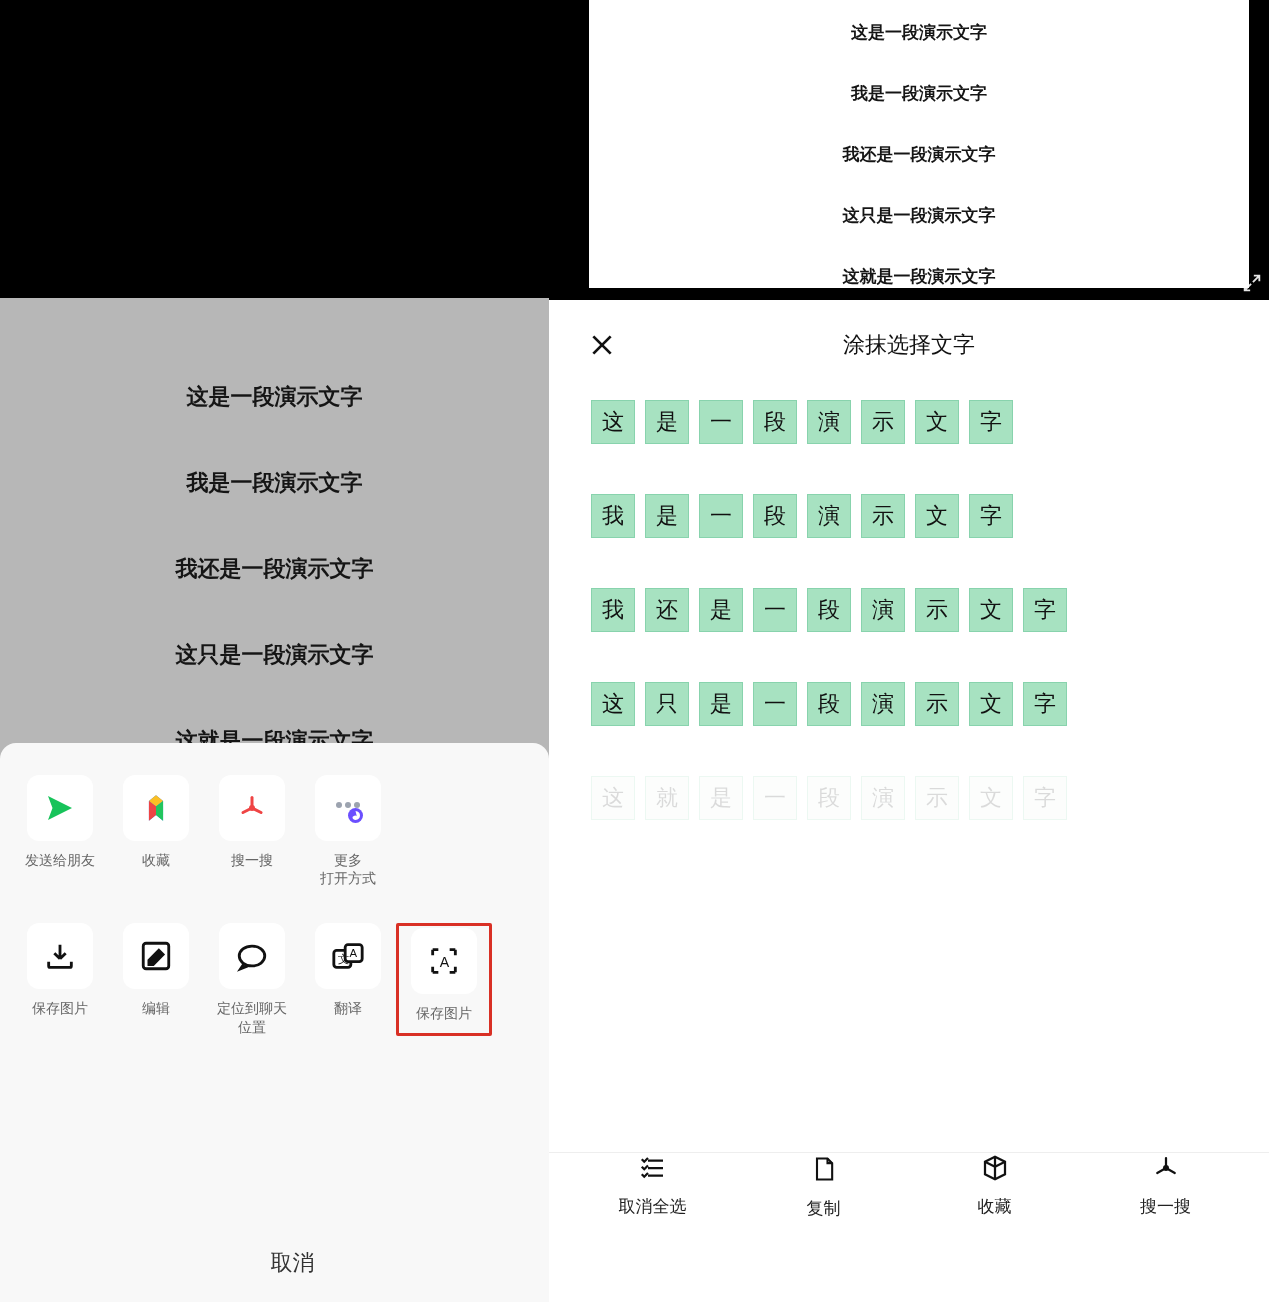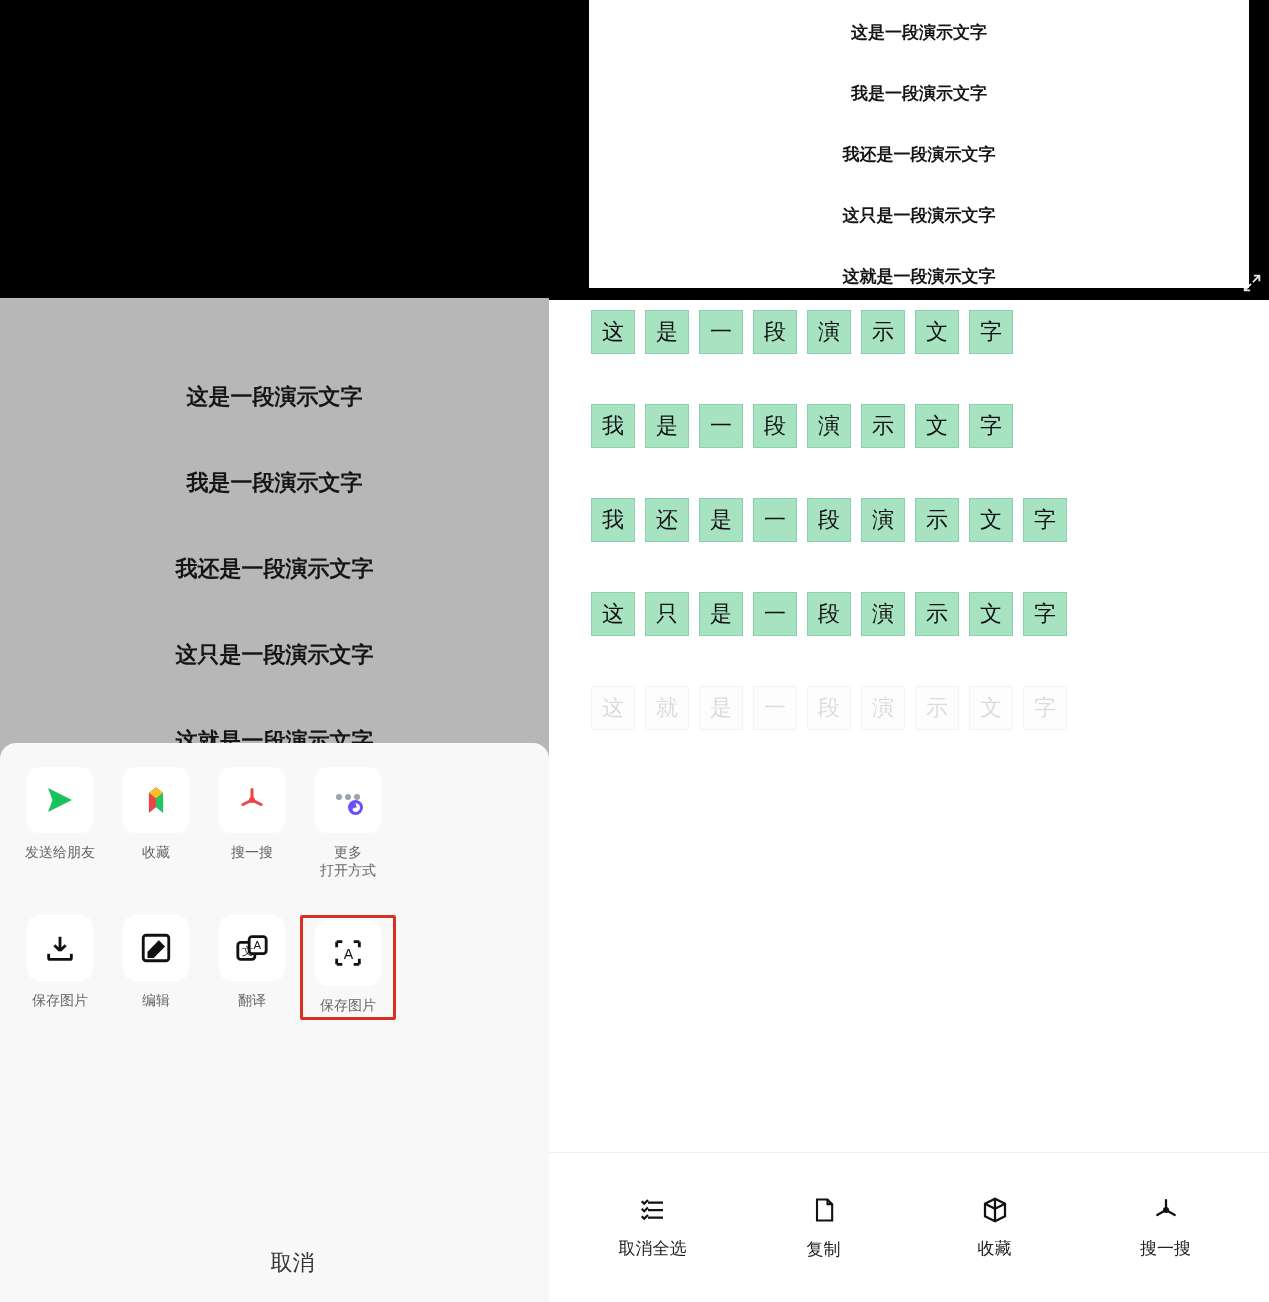--- a/index.html
+++ b/index.html
@@ -15,21 +15,21 @@
   .left { width: 549px; display: flex; flex-direction: column; background: #000; }
   .right { width: 720px; display: flex; flex-direction: column; background: #000; }
 
   .left-top { height: 298px; background: #000; }
   .left-mid { flex: 1; background: #b7b7b7; position: relative; display:flex; flex-direction:column; align-items:center; padding-top: 56px; }
   .left-mid .demo-line { color:#151515; font-size: 22px; font-weight:600; margin: 28px 0; }
   .left-sheet {
     position:absolute; left:0; right:0; top: 445px; bottom:0;
     background:#f8f8f8; border-radius:16px 16px 0 0;
     display:flex; flex-direction:column;
-    padding-top: 24px;
+    padding-top: 32px;
   }
   .sheet-grid { display:flex; padding: 0 12px; }
   .sheet-item { width: 96px; display:flex; flex-direction:column; align-items:center; }
   .sheet-btn {
     width:66px; height:66px; border-radius:12px; background:#fff;
     display:flex; align-items:center; justify-content:center;
     position:relative;
   }
   .sheet-label { font-size:14px; color:#666; margin-top:10px; text-align:center; line-height:1.3; }
   .row2 { margin-top: 36px; }
@@ -59,21 +59,21 @@
   .char-rows { flex:1; padding: 10px 42px 0 42px; overflow:hidden; }
   .char-row { display:flex; flex-wrap:wrap; gap:10px; margin-bottom: 50px; }
   .char-cell {
     width:44px; height:44px; background:#a7e2c1; border:1px solid #88d3ad;
     display:flex; align-items:center; justify-content:center;
     font-size:22px; color:#111; font-family:"Songti SC","SimSun",serif;
   }
   .fade-row .char-cell { opacity:0.15; background:#edf8f1; }
   .right-bottom {
     height: 150px; border-top:1px solid #eee;
-    display:flex; align-items:center; justify-content:space-around;
+    display:flex; justify-content:space-around;
     padding: 0 18px;
   }
   .rb-item { display:flex; flex-direction:column; align-items:center; width:110px; }
   .rb-label { font-size:17px; color:#222; margin-top:12px; font-family:"Songti SC","SimSun",serif; }
 
   
   svg { display:block; }
 </style>
 </head>
 <body>
@@ -153,20 +153,30 @@
             <div class="sheet-label">保存图片</div>
           </div>
           <div class="sheet-item">
             <div class="sheet-btn">
               <svg width="34" height="34" viewBox="0 0 24 24" fill="none" stroke="#111" stroke-width="2">
                   <rect x="3" y="3" width="18" height="18" rx="2"></rect>
                   <path d="M14 8l3 3-7 7H7v-3l7-7z" fill="#111"></path>
                 </svg>
             </div>
             <div class="sheet-label">编辑</div>
+          </div>
+          <div class="sheet-item">
+            <div class="sheet-btn">
+              <svg width="36" height="34" viewBox="0 0 24 24" fill="none" stroke="#111" stroke-width="2">
+                  <ellipse cx="12" cy="12" rx="9" ry="7"></ellipse>
+                  <path d="M6 18l-2 3 5-2"></path>
+                </svg>
+            </div>
+            <div class="sheet-label" style="white-space:pre-line">定位到聊天
+位置</div>
           </div>
           <div class="sheet-item">
             <div class="sheet-btn">
               <svg width="34" height="34" viewBox="0 0 24 24" fill="none" stroke="#111" stroke-width="2">
                   <rect x="2" y="8" width="12" height="12" rx="2"></rect>
                   <rect x="10" y="4" width="12" height="12" rx="2" fill="#fff"></rect>
                   <text x="5" y="17" font-size="8" fill="#111" stroke="none">文</text>
                   <text x="13" y="13" font-size="8" fill="#111" stroke="none">A</text>
                 </svg>
             </div>
@@ -196,20 +206,29 @@
         <div class="paper-line">我还是一段演示文字</div>
         <div class="paper-line">这只是一段演示文字</div>
         <div class="paper-line">这就是一段演示文字</div>
       </div>
       <svg class="right-expand" width="22" height="22" viewBox="0 0 24 24" fill="none" stroke="#fff" stroke-width="2">
           <path d="M14 4h6v6M20 4l-7 7M10 20H4v-6M4 20l7-7"></path>
         </svg>
     </div>
 
     <div class="right-panel">
+      <div class="panel-header">
+        <div class="panel-close">
+          <svg width="26" height="26" viewBox="0 0 24 24" stroke="#111" stroke-width="2.5">
+              <line x1="4" y1="4" x2="20" y2="20"></line>
+              <line x1="20" y1="4" x2="4" y2="20"></line>
+            </svg>
+        </div>
+        <div class="panel-title">涂抹选择文字</div>
+      </div>
 
       <div class="char-rows" id="char-rows">
           <div class="char-row">
             <div class="char-cell">这</div>
             <div class="char-cell">是</div>
             <div class="char-cell">一</div>
             <div class="char-cell">段</div>
             <div class="char-cell">演</div>
             <div class="char-cell">示</div>
             <div class="char-cell">文</div>

